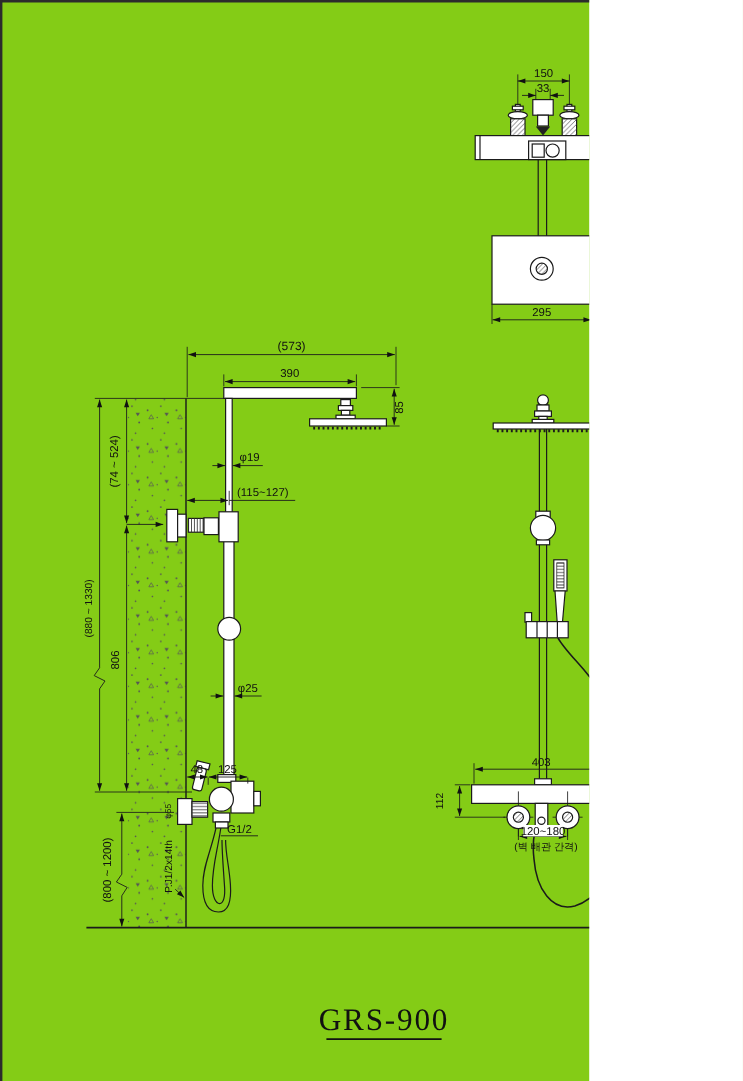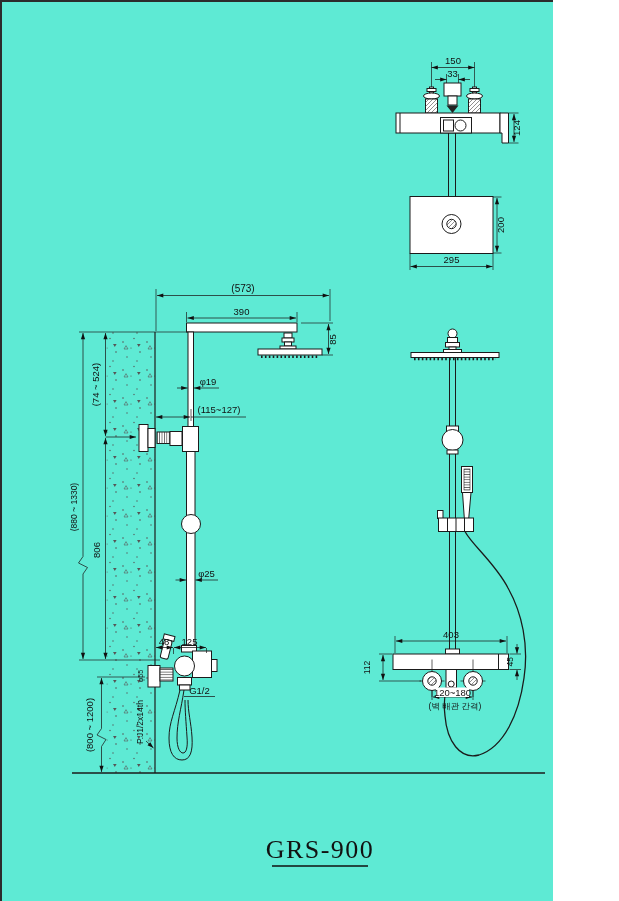--- a/index.html
+++ b/index.html
@@ -1,16 +1,16 @@
 <!DOCTYPE html>
 <html><head>
 <meta charset="utf-8">
 <style>
   html,body{margin:0;padding:0;background:#ffffff;}
-  .sheet{position:relative;width:553px;height:901px;background:#5eead4;overflow:hidden;
+  .sheet{position:relative;width:491px;height:901px;background:#84cc16;overflow:hidden;
          font-family:"Liberation Sans",sans-serif;}
   svg{display:block;}
   .ln{stroke:#1b1b1b;stroke-width:1;fill:none;}
   .lnw{stroke:#1b1b1b;stroke-width:1;fill:#ffffff;}
   .thick{stroke:#1b1b1b;stroke-width:1.6;fill:none;}
   .dim{stroke:#1c1c1c;stroke-width:.75;fill:none;}
   .ext{stroke:#1c1c1c;stroke-width:.7;fill:none;}
   text{fill:#111;font-family:"Liberation Sans",sans-serif;}
   .t9{font-size:9.5px;}
   .t8{font-size:8.5px;}

